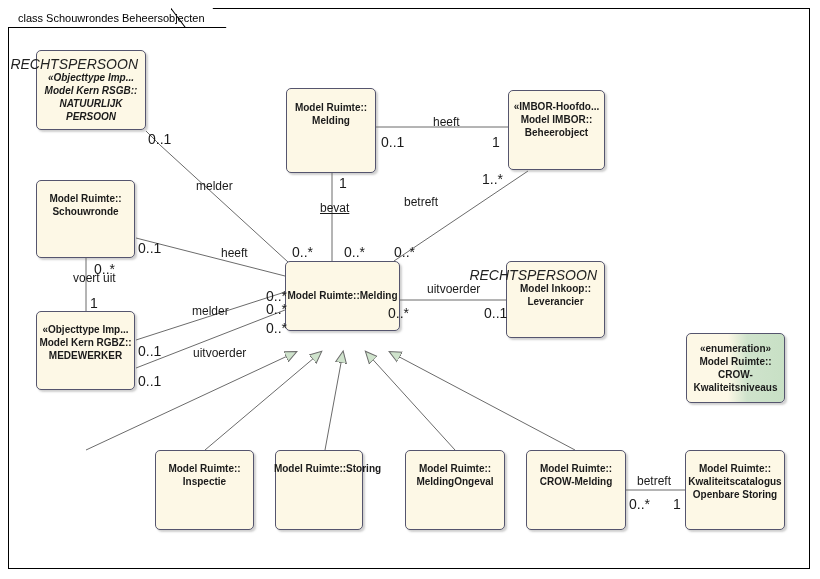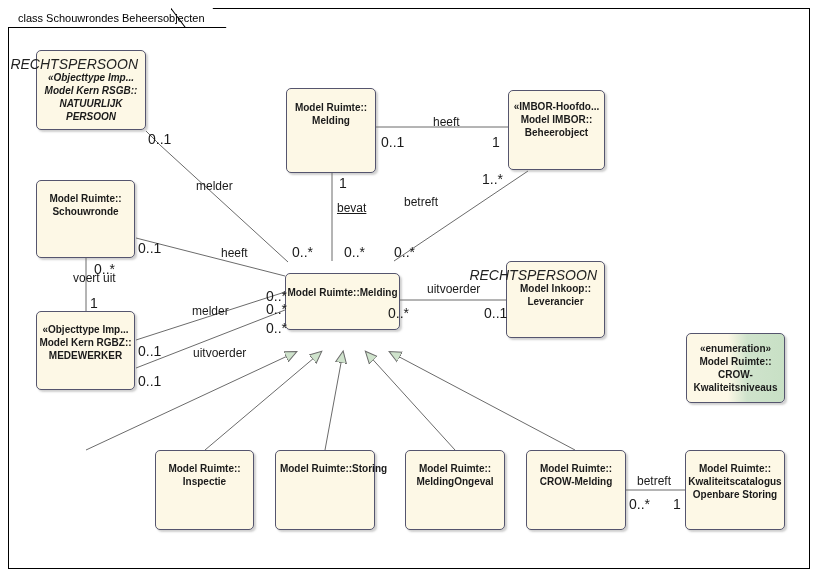--- a/index.html
+++ b/index.html
@@ -202,21 +202,21 @@
     <div class="line">Model Ruimte::</div>
     <div class="line">Schouwronde</div>
   </div>
 
   <div class="cls" style="left:36px; top:311px; width:99px; height:79px; padding-top:11px;">
     <div class="stereo">«Objecttype Imp...</div>
     <div class="line">Model Kern RGBZ::</div>
     <div class="line">MEDEWERKER</div>
   </div>
 
-  <div class="cls" style="left:285px; top:261px; width:115px; height:57px; padding-top:12px;margin-top:12px;">
+  <div class="cls" style="left:285px; top:261px; width:115px; height:70px; padding-top:27px;">
     <div class="line">Model Ruimte::Melding</div>
   </div>
 
   <div class="cls" style="left:506px; top:261px; width:99px; height:77px;">
     <div class="kind">RECHTSPERSOON</div>
     <div class="line">Model Inkoop::</div>
     <div class="line">Leverancier</div>
   </div>
 
   <div class="cls enumeration" style="left:686px; top:333px; width:99px; height:70px; padding-top:8px;">
@@ -225,21 +225,21 @@
     <div class="line">CROW-</div>
     <div class="line">Kwaliteitsniveaus</div>
   </div>
 
 
   <div class="cls" style="left:155px; top:450px; width:99px; height:80px; padding-top:11px;">
     <div class="line">Model Ruimte::</div>
     <div class="line">Inspectie</div>
   </div>
 
-  <div class="cls" style="left:275px; top:450px; width:100px; height:80px; padding-top:11px;padding-left:17px;">
+  <div class="cls" style="left:275px; top:450px; width:88px; height:80px; padding-top:11px;padding-left:17px;">
     <div class="line">Model Ruimte::Storing</div>
   </div>
 
   <div class="cls" style="left:405px; top:450px; width:100px; height:80px; padding-top:11px;">
     <div class="line">Model Ruimte::</div>
     <div class="line">MeldingOngeval</div>
   </div>
 
   <div class="cls" style="left:526px; top:450px; width:100px; height:80px; padding-top:11px;">
     <div class="line">Model Ruimte::</div>
@@ -247,21 +247,21 @@
   </div>
 
   <div class="cls" style="left:685px; top:450px; width:100px; height:80px; padding-top:11px;">
     <div class="line">Model Ruimte::</div>
     <div class="line">Kwaliteitscatalogus</div>
     <div class="line">Openbare Storing</div>
   </div>
 
   <div class="lbl" style="left:196px; top:179px;">melder</div>
   <div class="lbl" style="left:433px; top:115px;">heeft</div>
-  <div class="lbl" style="left:337px; top:201px;text-decoration:underline;">bevat</div>
+  <div class="lbl" style="left:320px; top:201px;text-decoration:underline;">bevat</div>
   <div class="lbl" style="left:404px; top:195px;">betreft</div>
   <div class="lbl" style="left:221px; top:246px;">heeft</div>
   <div class="lbl" style="left:73px; top:271px;">voert uit</div>
   <div class="lbl" style="left:192px; top:304px;">melder</div>
   <div class="lbl" style="left:193px; top:346px;">uitvoerder</div>
   <div class="lbl" style="left:427px; top:282px;">uitvoerder</div>
   <div class="lbl" style="left:637px; top:474px;">betreft</div>
 
   <div class="mult" style="left:148px; top:131px;">0..1</div>
   <div class="mult" style="left:292px; top:244px;">0..*</div>

